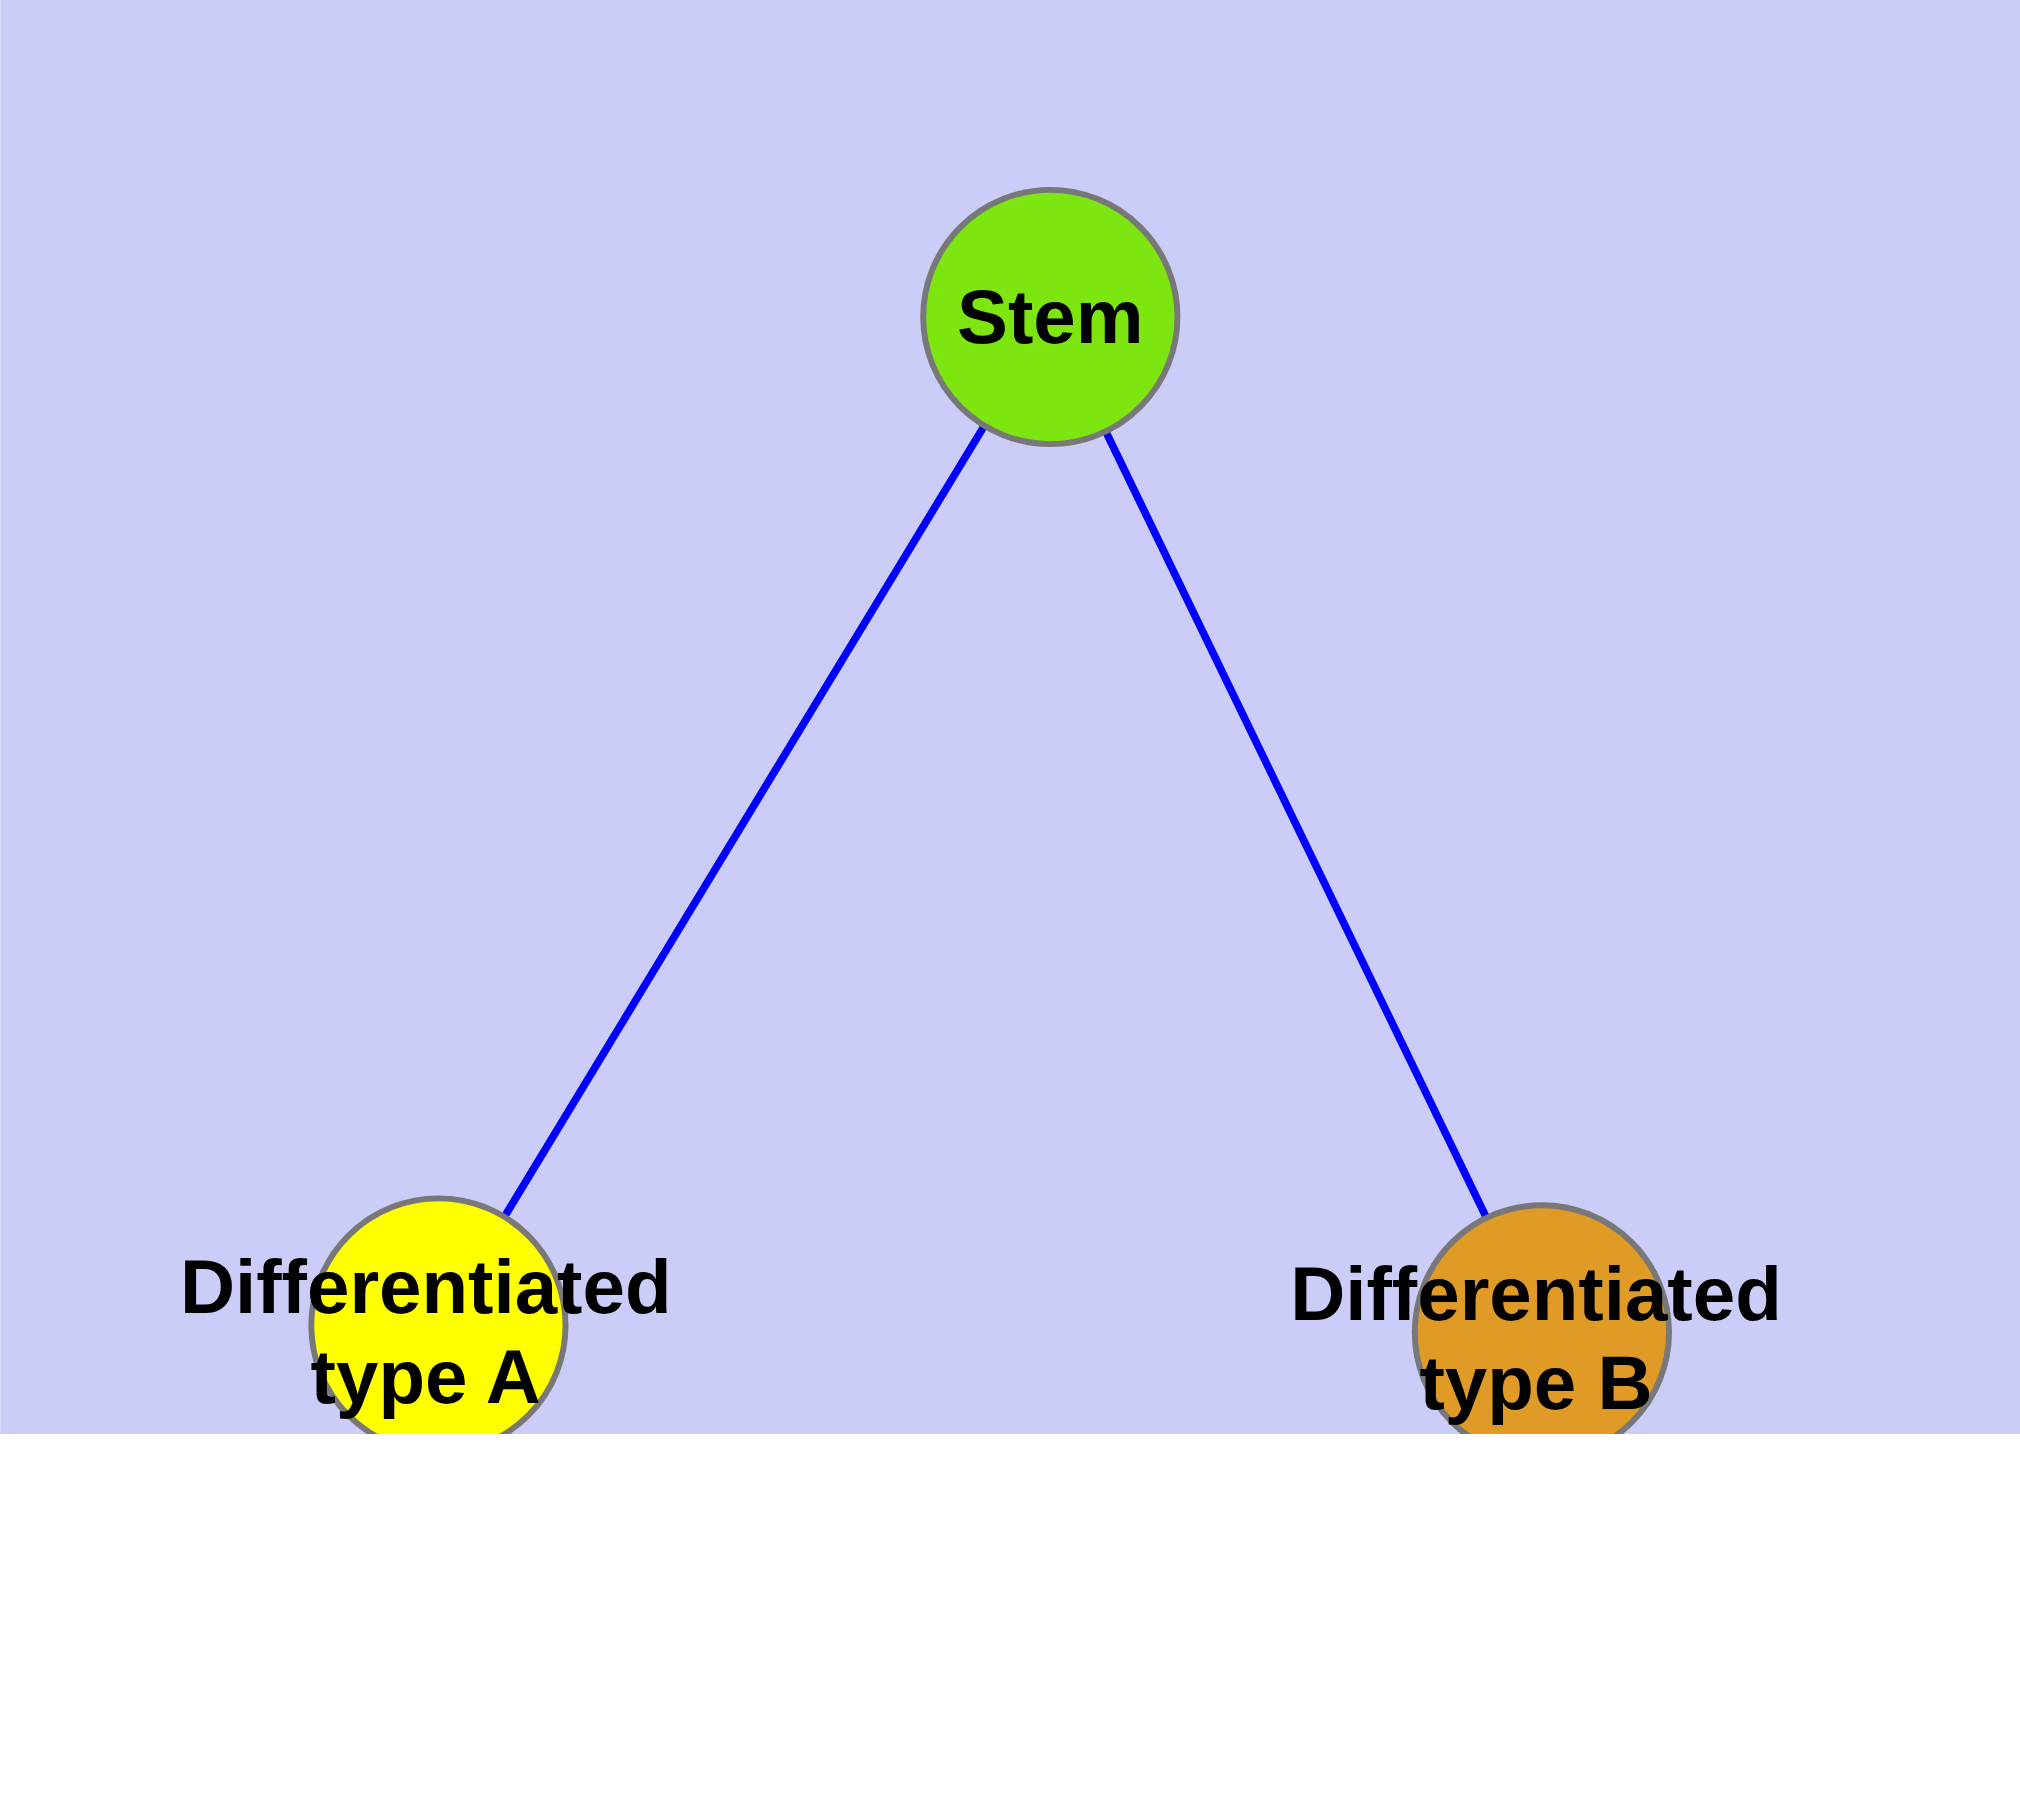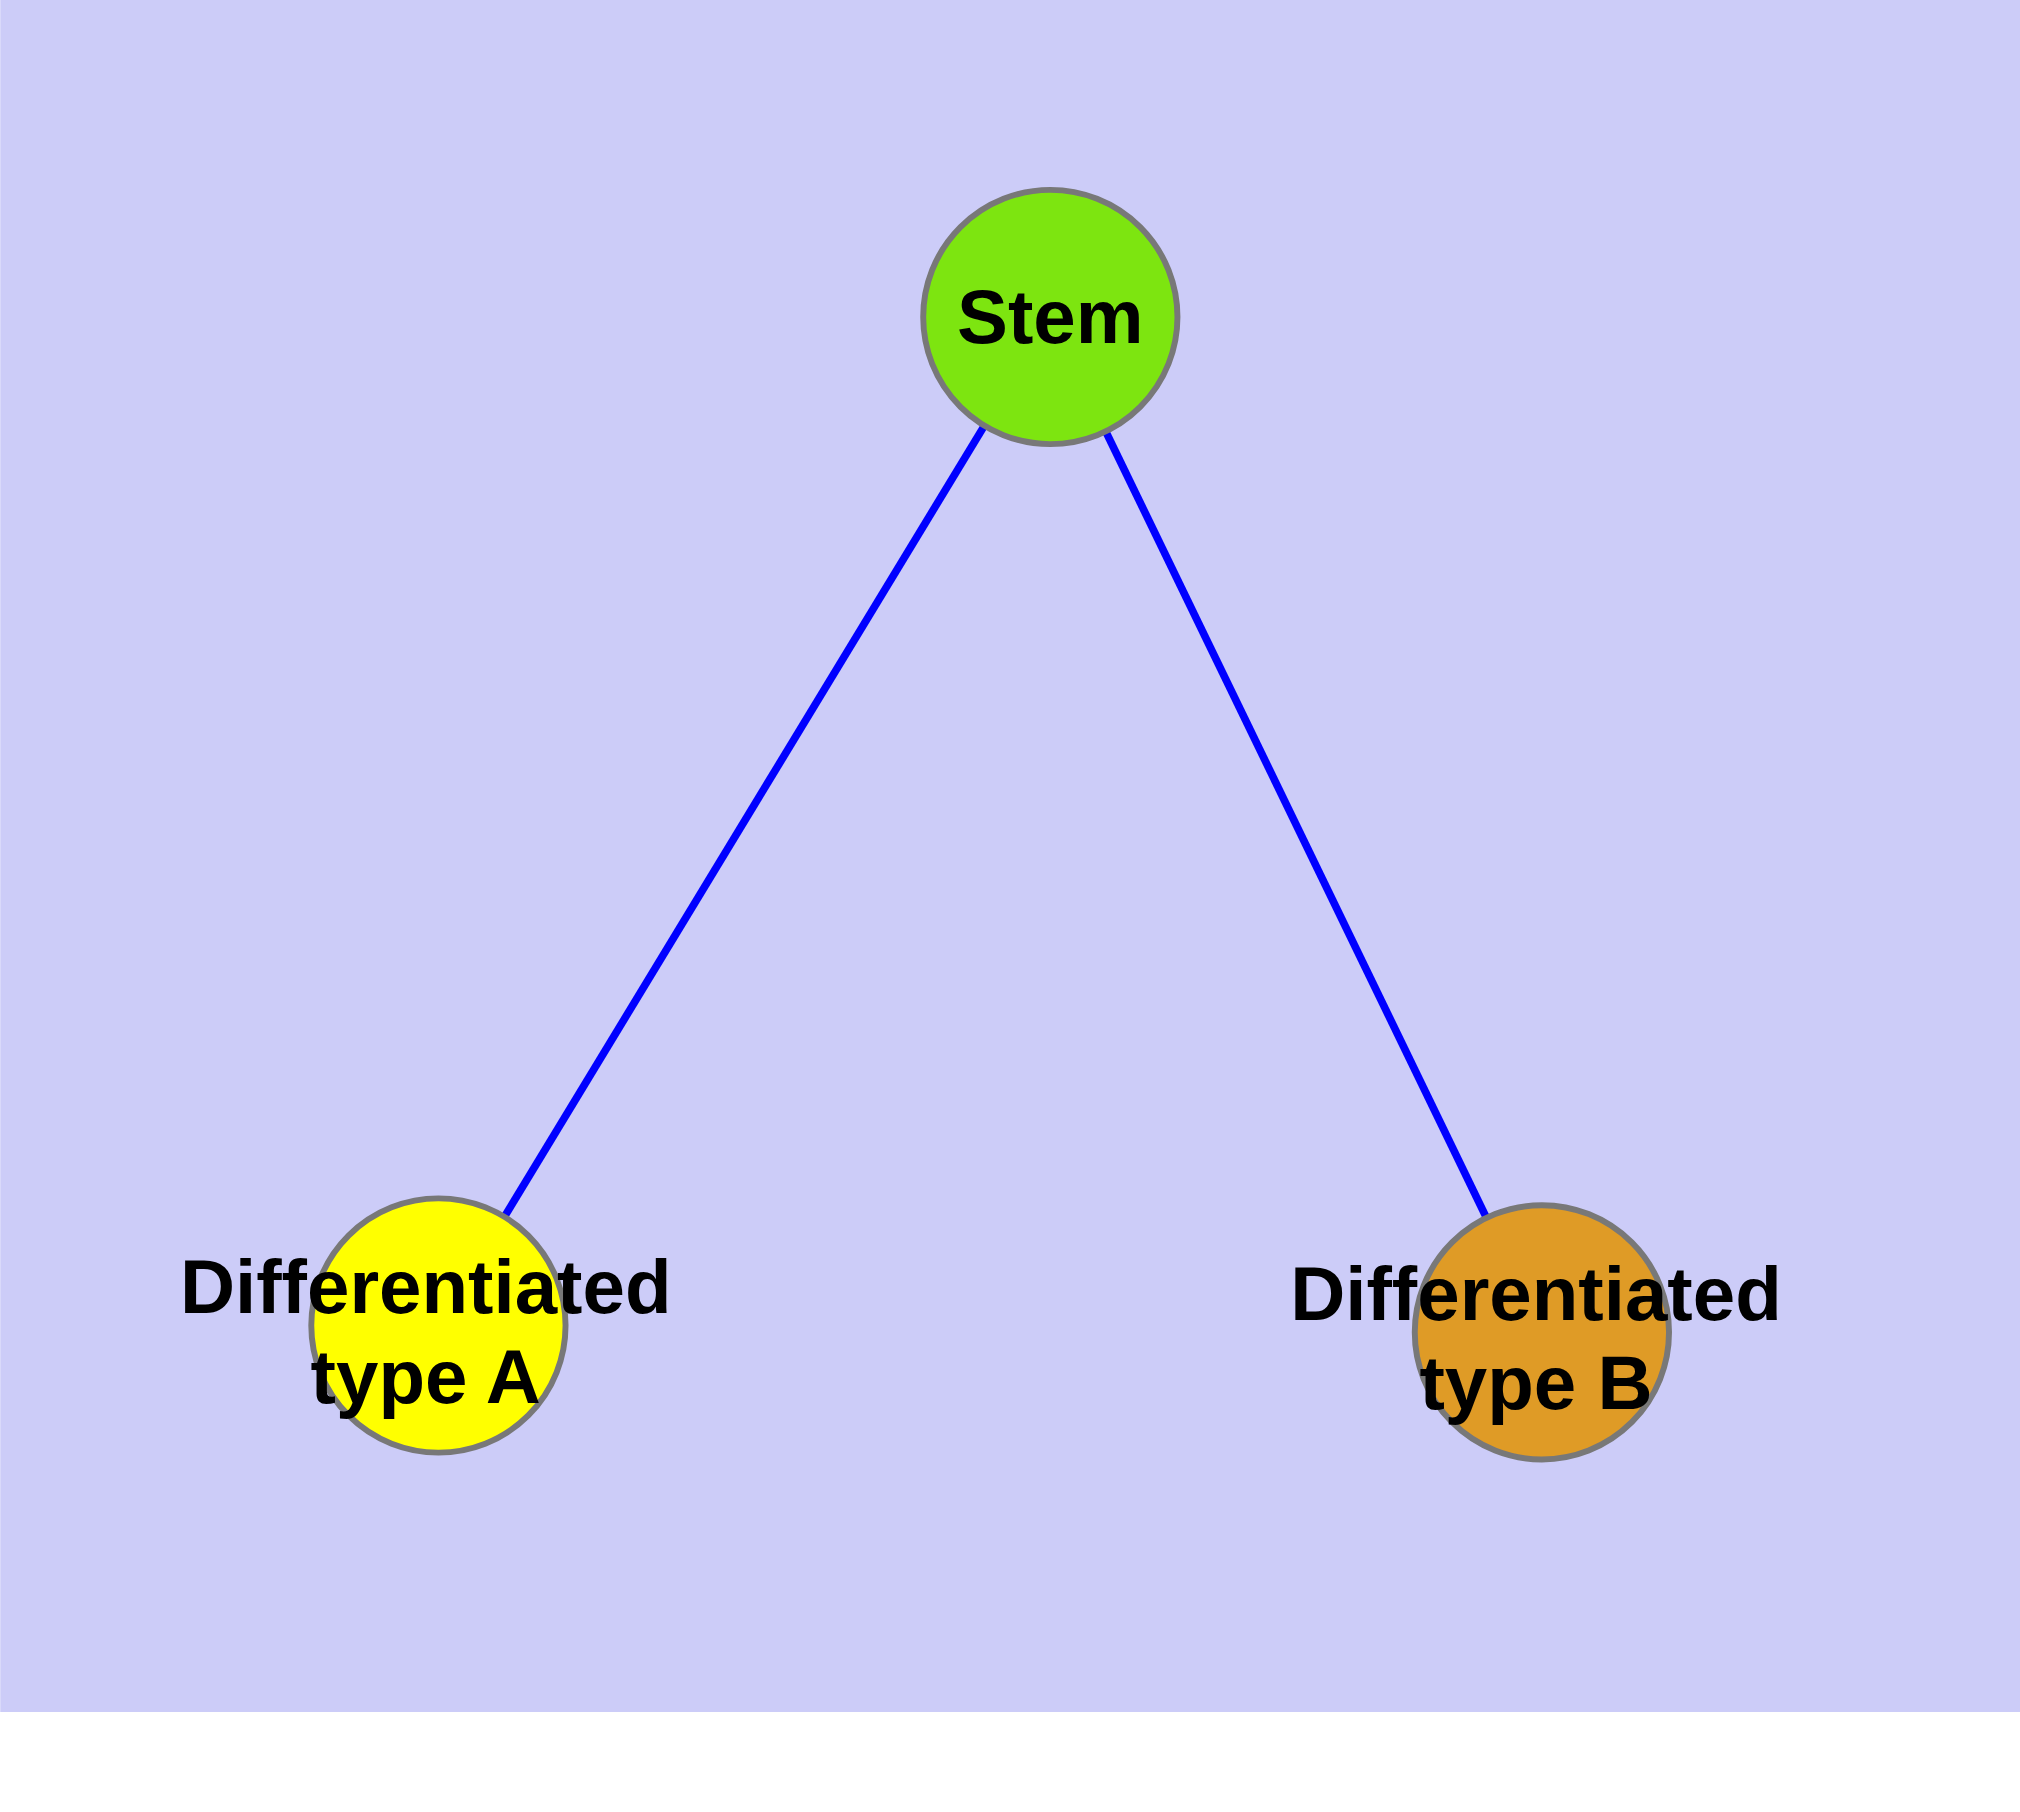--- a/index.html
+++ b/index.html
@@ -3,21 +3,21 @@
 <meta charset="utf-8">
 <style>
   html, body {
     margin: 0;
     padding: 0;
     background: #ffffff;
   }
   .canvas-wrap {
     position: relative;
     width: 2021px;
-    height: 1712px;
+    height: 1434px;
     background: #ffffff;
   }
   svg.diagram {
     display: block;
     width: 2021px;
     height: 1812px;
   }
   .node-label, .stem-label {
     font-family: "Liberation Sans", sans-serif;
     font-weight: bold;

